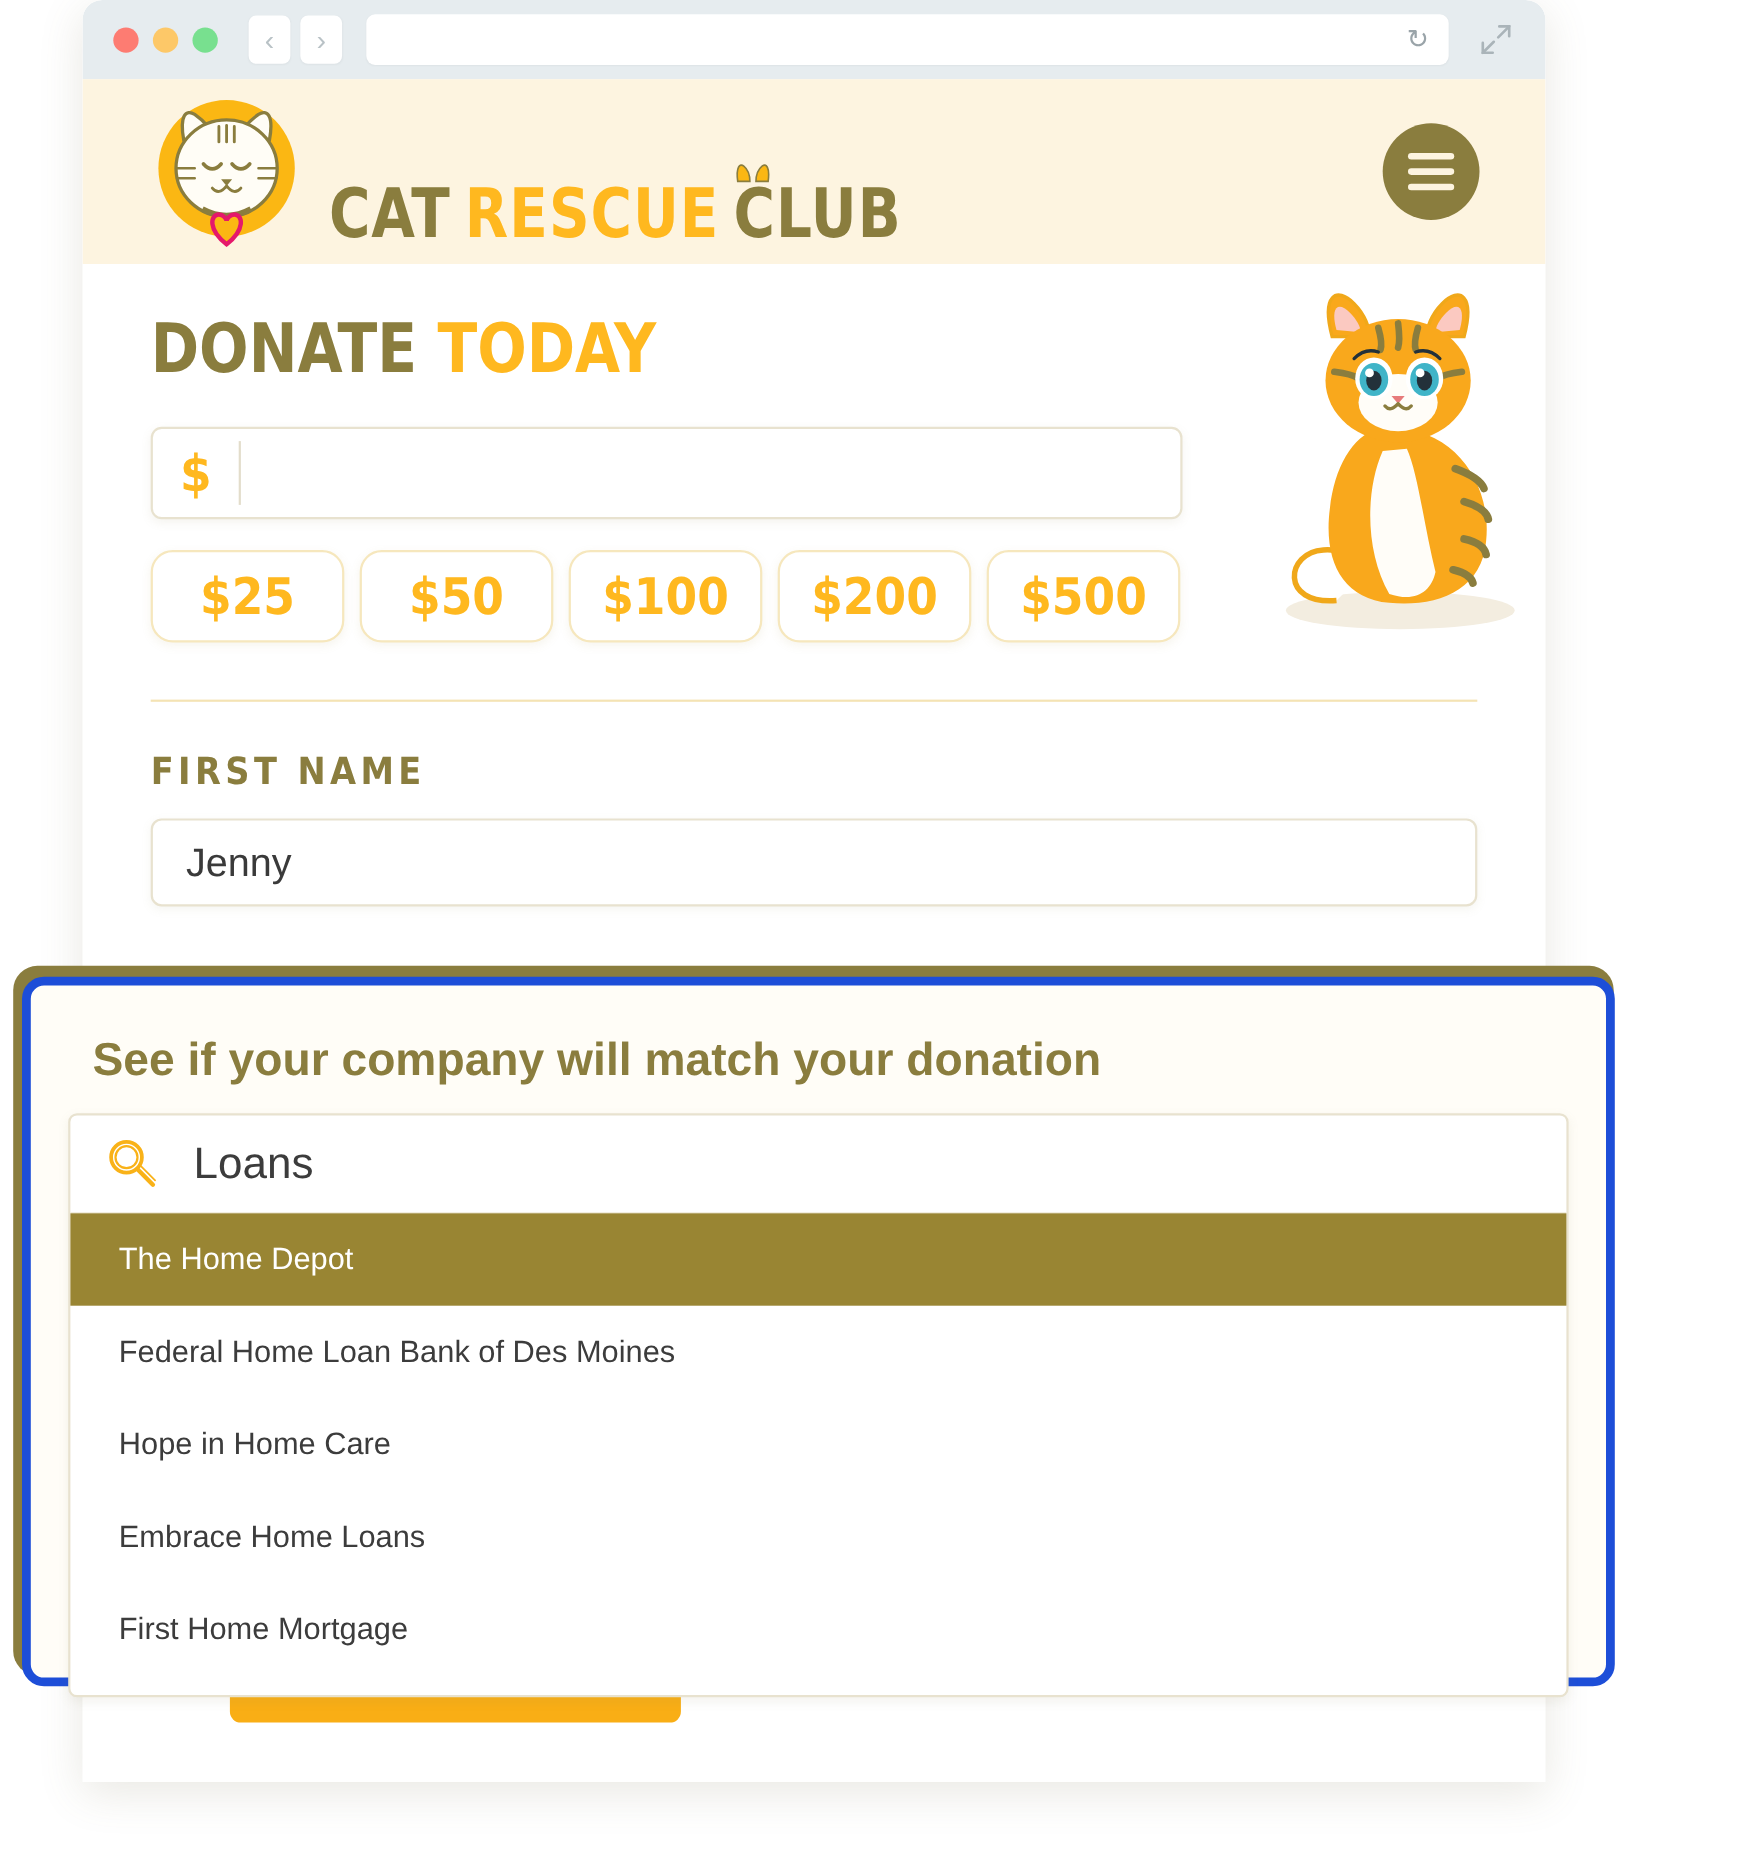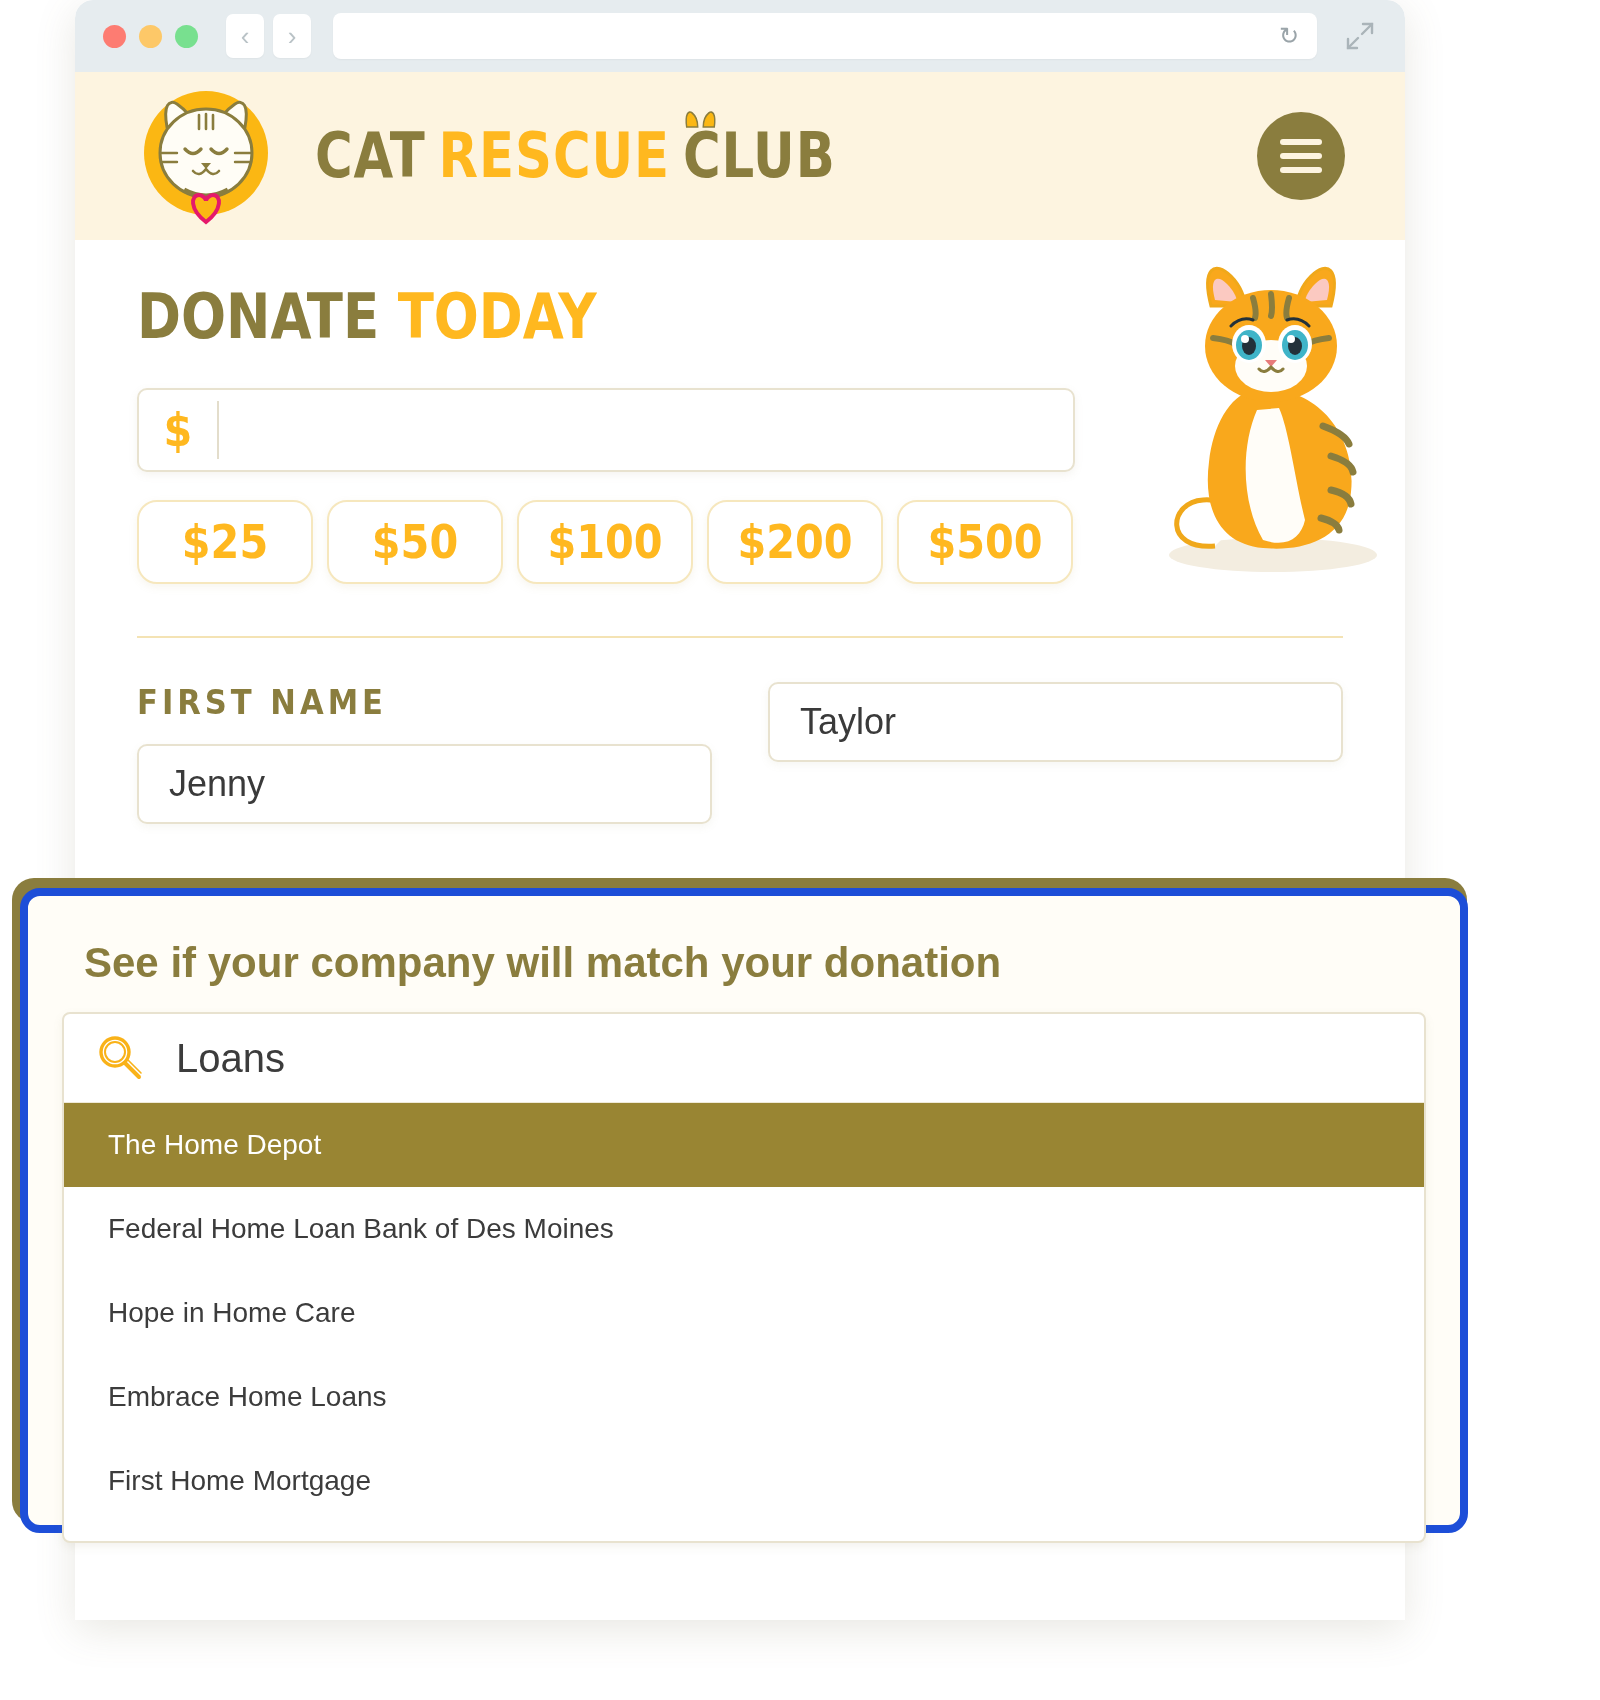--- a/index.html
+++ b/index.html
@@ -47,21 +47,21 @@
     margin-left: 26px; width: 34px; height: 34px; color:#aab4b9;
     display:flex; align-items:center; justify-content:center;
   }
 
   
   .site-header {
     height: 168px; background: #fdf4e0;
     display:flex; align-items:center; padding: 0 58px 0 62px;
     position: relative;
   }
-  .logo-wrap { display:flex; align-items:center; gap: 40px; }
+  .logo-wrap { display:flex; gap: 24px; }
   .logo-mark { width: 138px; height: 138px; position:relative; }
   .brand {
     font-family: "DejaVu Sans Condensed", "Liberation Sans Narrow", "Liberation Sans", sans-serif;
     font-size: 62px; font-weight: bold; letter-spacing: 1px;
     white-space: nowrap; line-height: 1;
     display:flex; align-items:flex-end; gap: 14px;
     transform: scaleX(0.92); transform-origin: left center;
   }
   .brand .w1 { color:#8a7d3e; }
   .brand .w2 { color:#ffb81f; }
@@ -106,21 +106,21 @@
     display:flex; align-items:center; justify-content:center;
     color:#ffb81f; font-weight:bold; font-size: 46px;
     font-family: "DejaVu Sans Condensed", "Liberation Sans Narrow", "Liberation Sans", sans-serif;
     box-shadow: 0 3px 9px rgba(180,160,90,0.10);
   }
 
   .kitten { position:absolute; right: 10px; top: 10px; width: 250px; height: 330px; }
 
   .divider { height: 2px; background:#f4e3b4; margin: 52px 0 44px 0; }
 
-  .names { display:flex; gap: 56px; }
+  .names { display:flex; gap: 56px; flex-direction: column; }
   .field-group { flex: 1; }
   .field-label {
     font-family: "DejaVu Sans Condensed", "Liberation Sans Narrow", "Liberation Sans", sans-serif;
     font-size: 34px; font-weight:bold; color:#8a7d3e;
     letter-spacing: 4px; text-transform: uppercase; margin-bottom: 22px;
   }
   .text-input {
     height: 80px; background:#fff; border: 2px solid #e8e2cf; border-radius: 10px;
     display:flex; align-items:center; padding-left: 30px;
     font-size: 36px; color: #3a3a3a;

